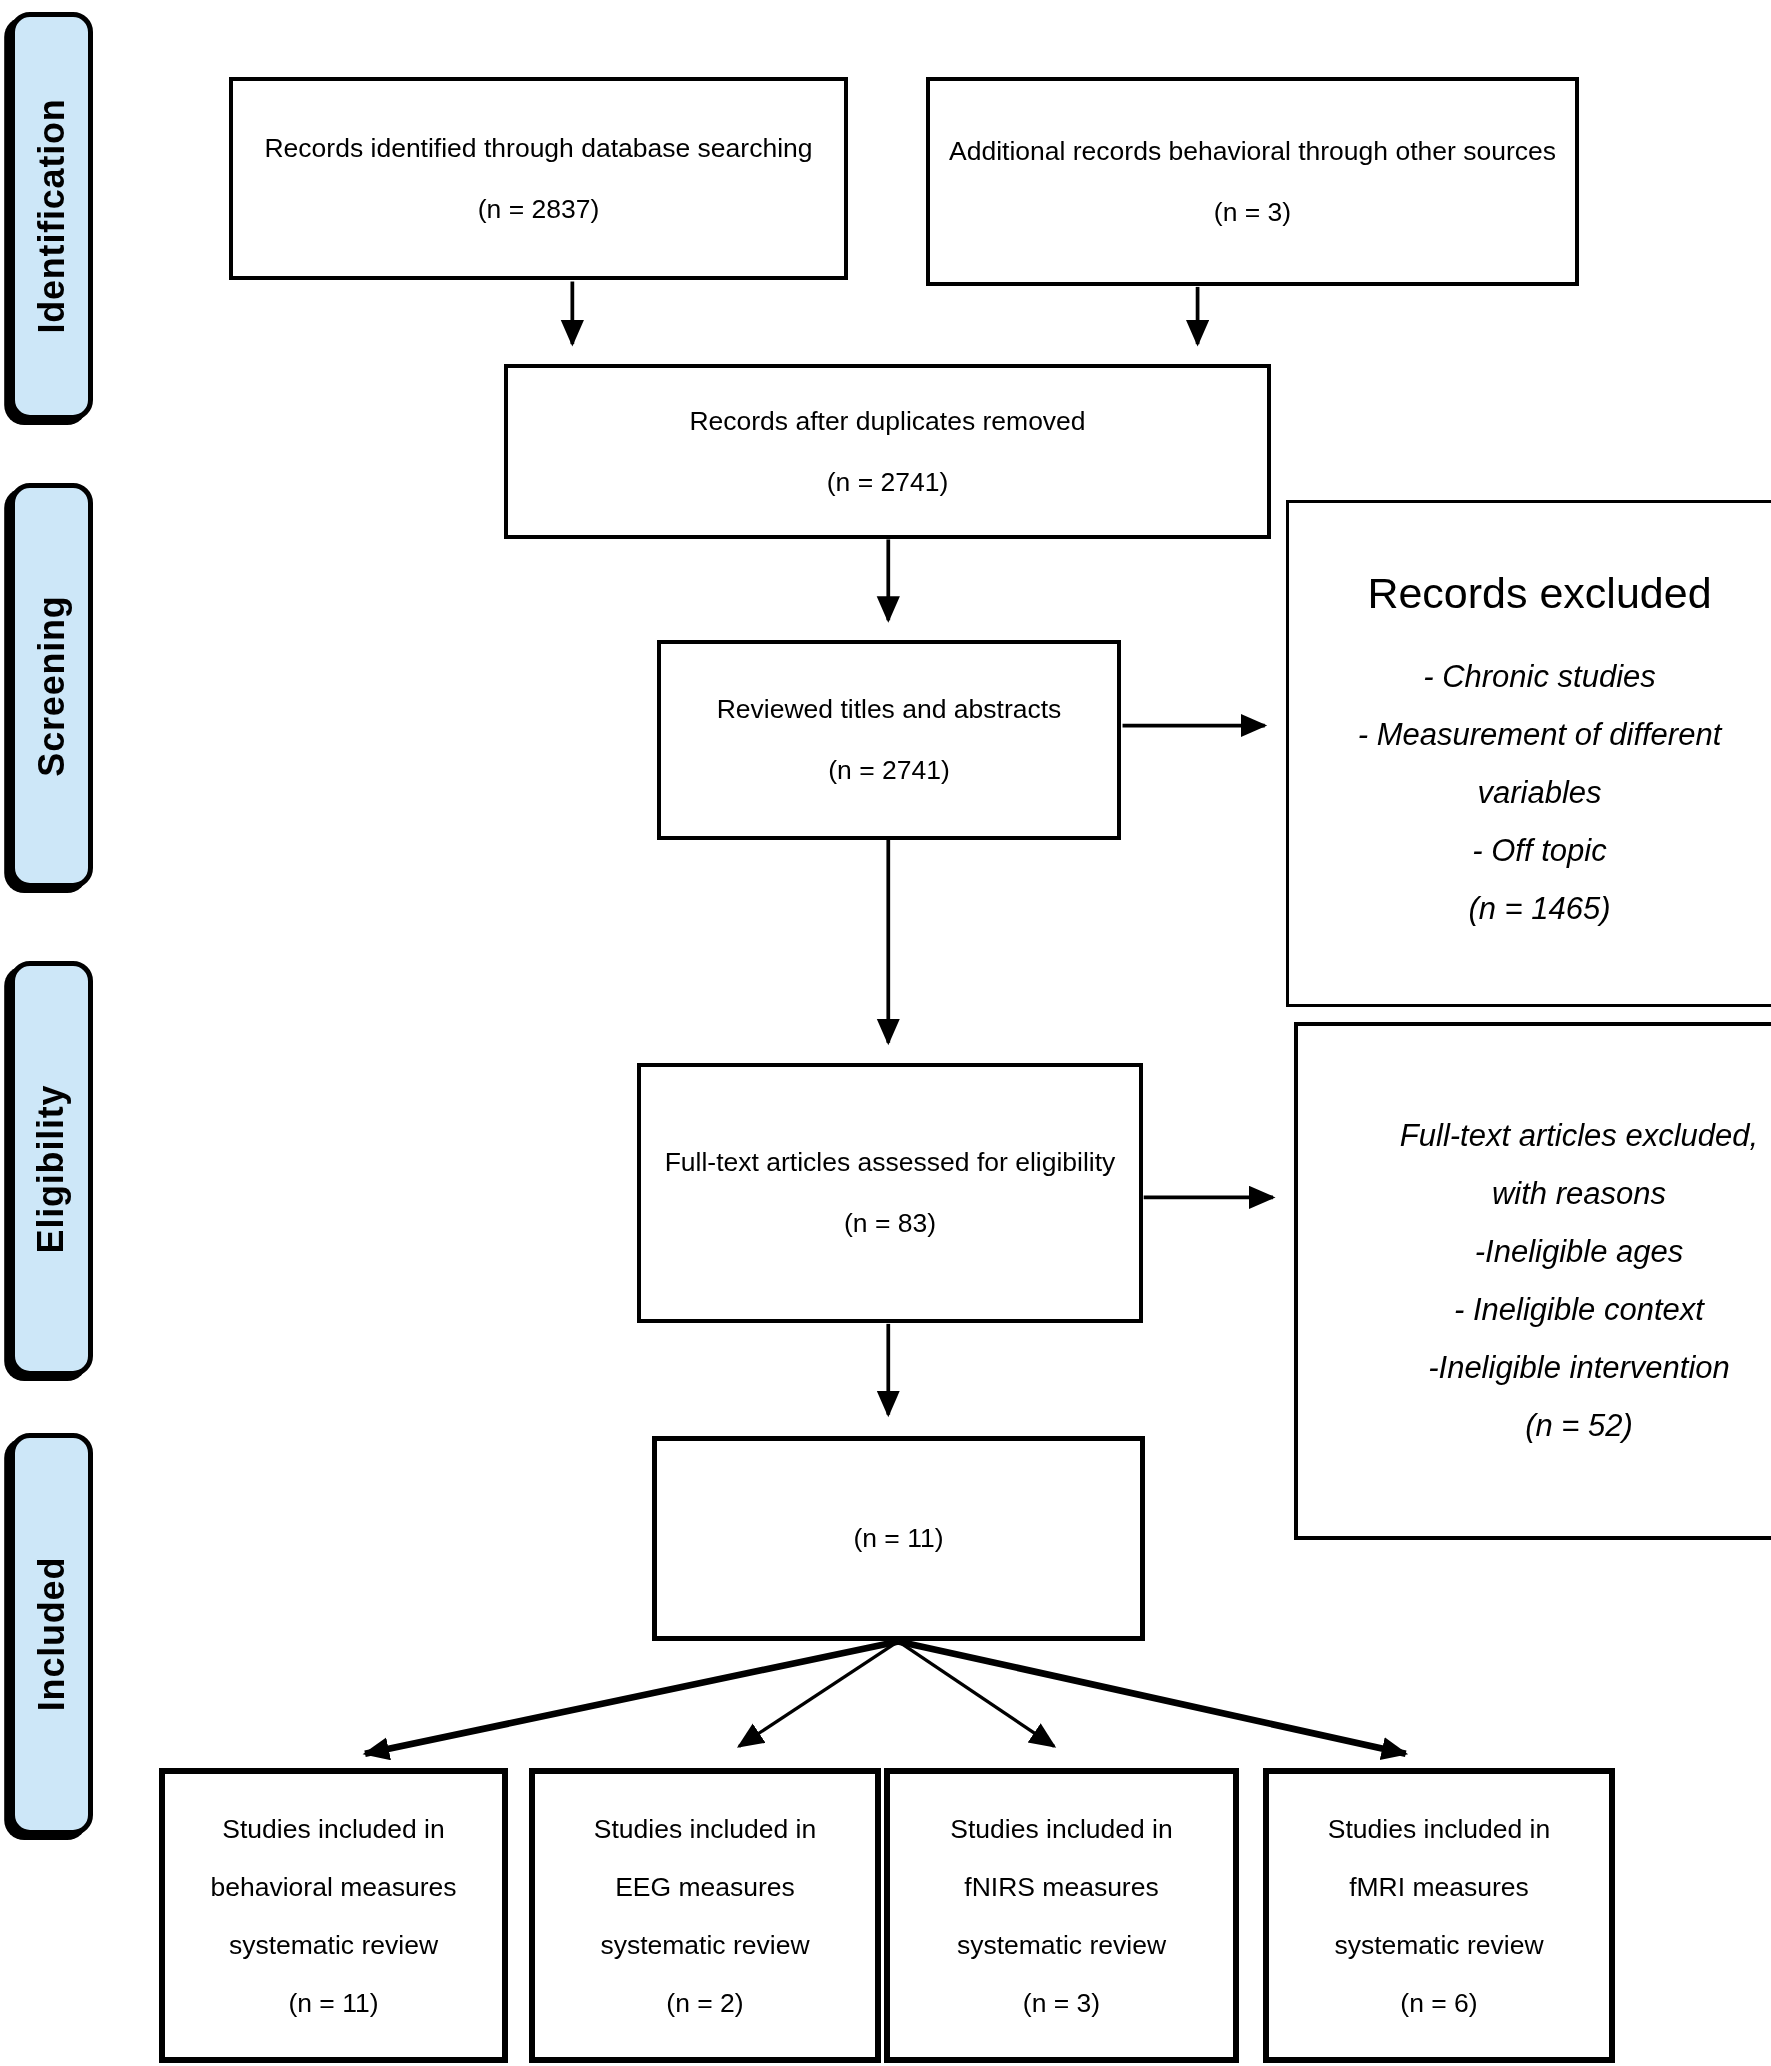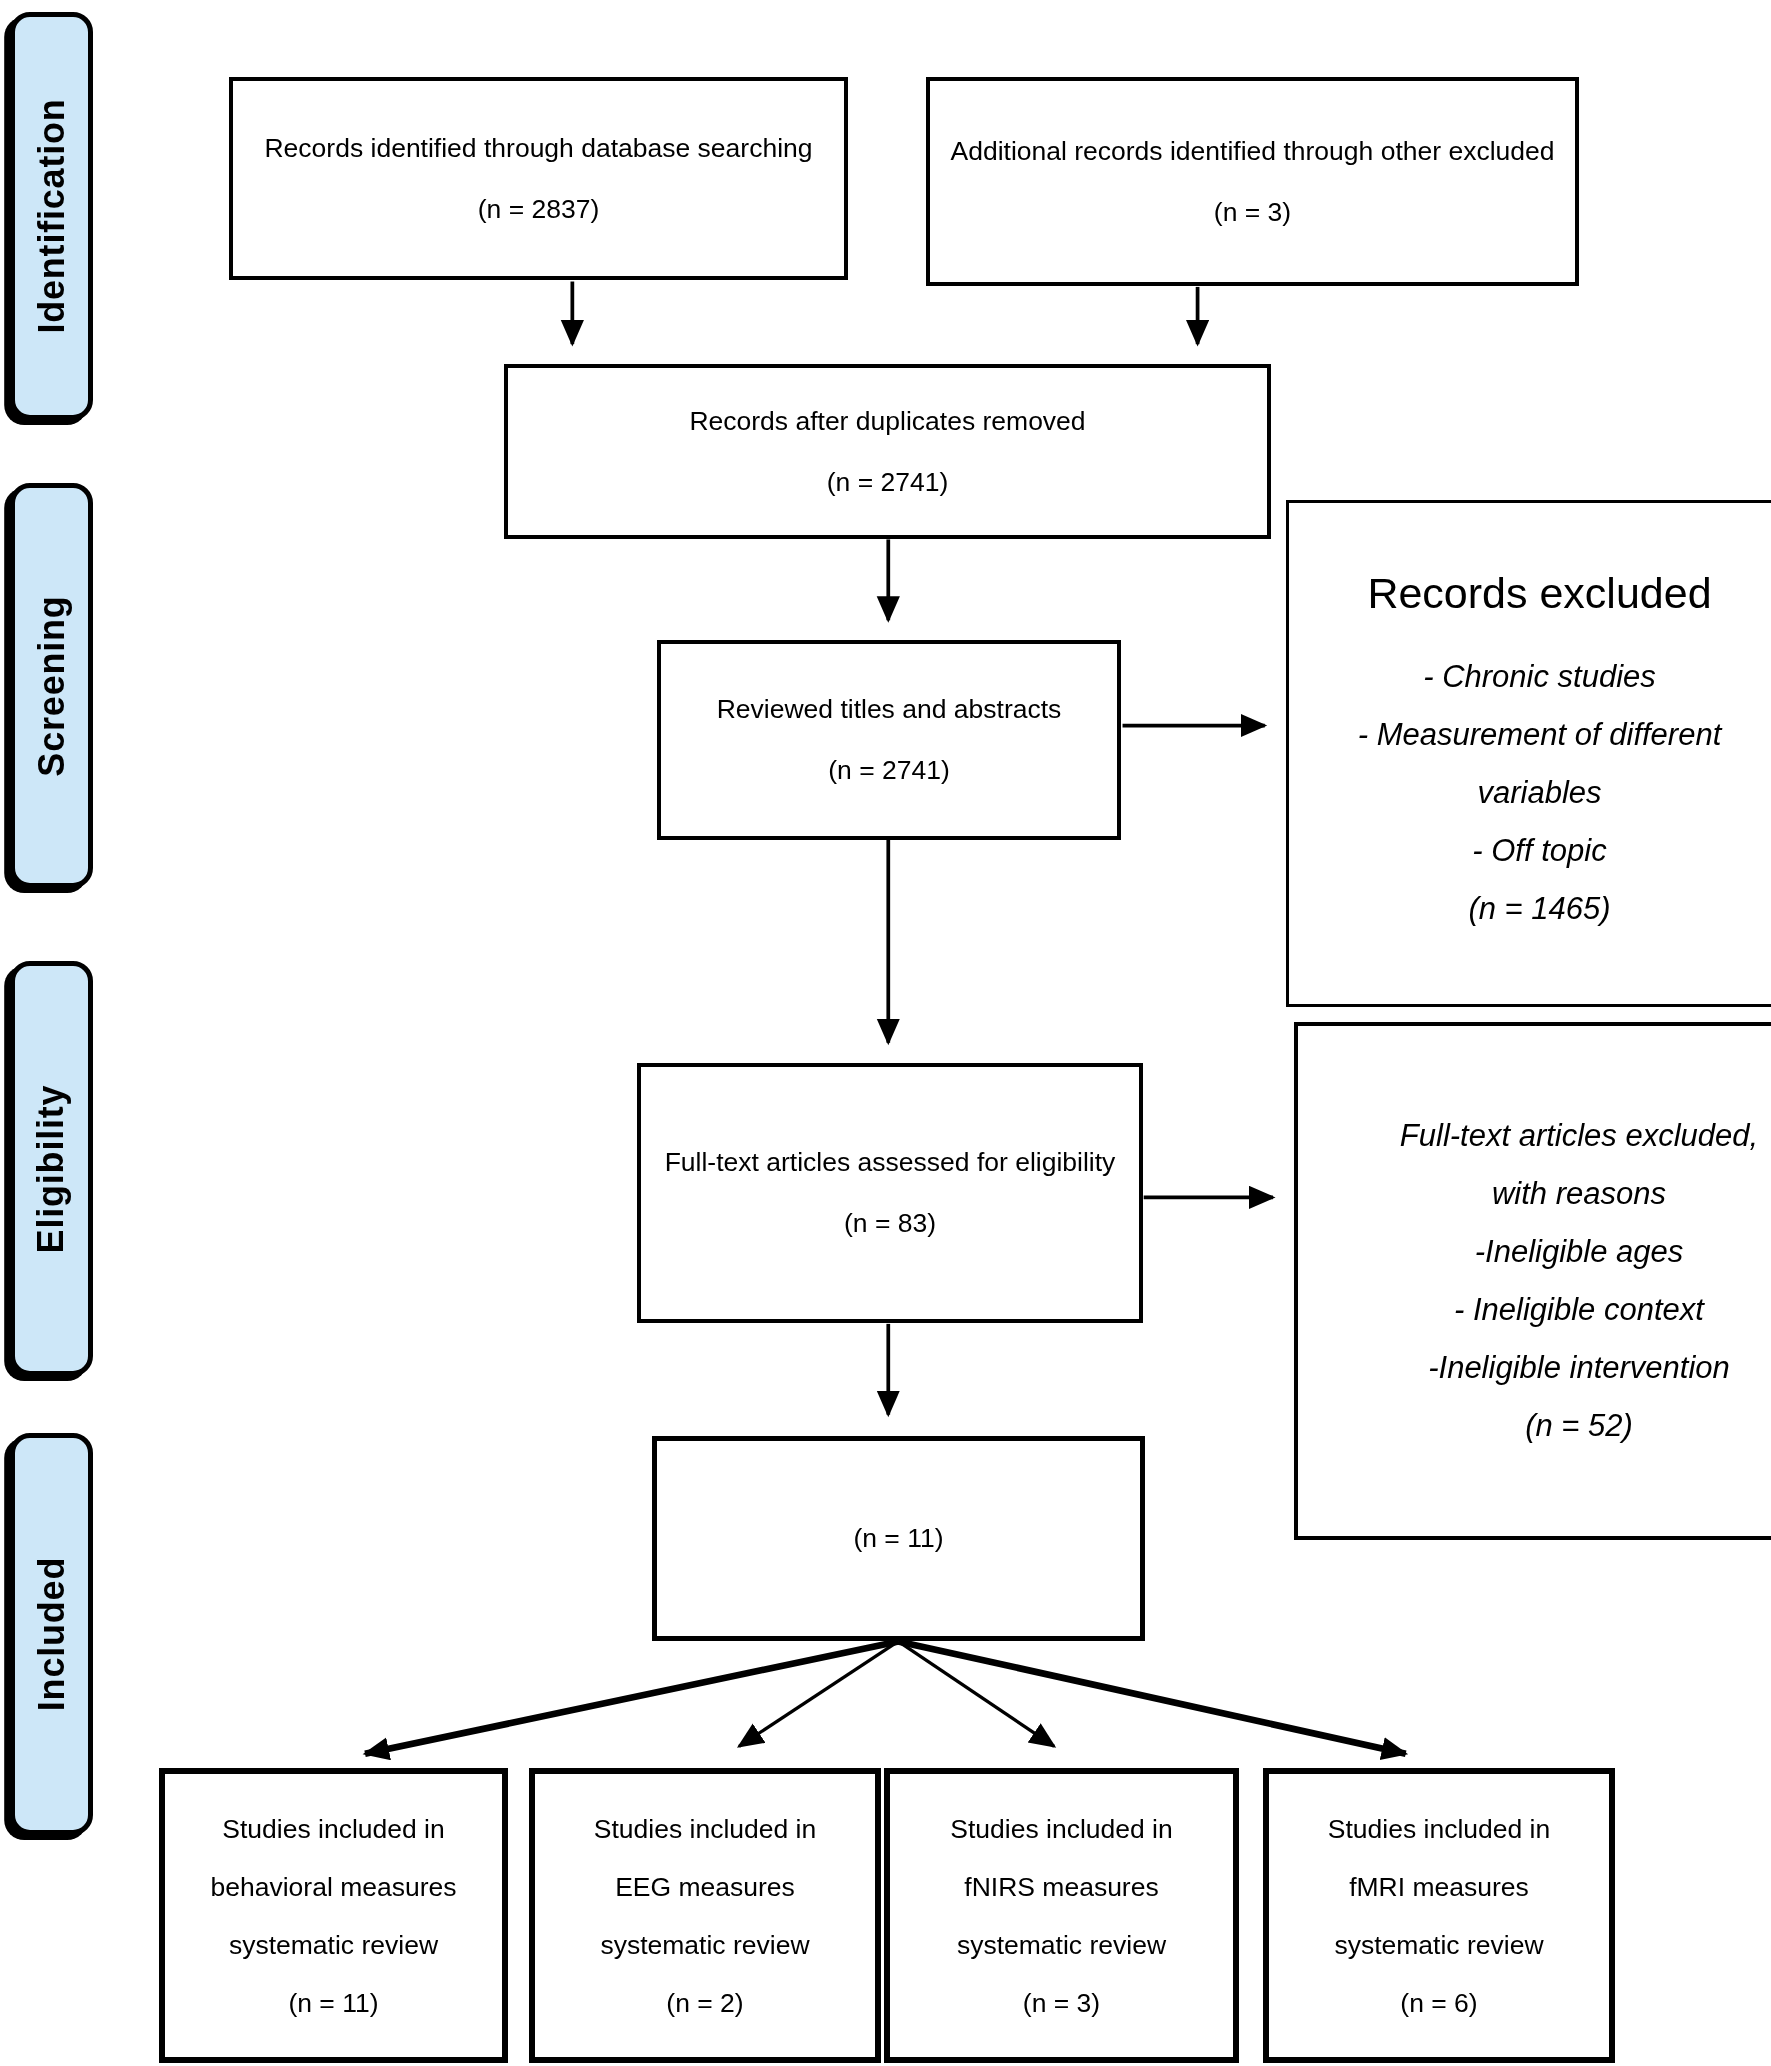--- a/index.html
+++ b/index.html
@@ -118,21 +118,21 @@
 <div class="stage" id="stage-included">
   <span>Included</span>
 </div>
 
 <div class="box" id="box-db-search">
   <div class="t-flow">Records identified through database searching</div>
   <div class="t-flow">(n = 2837)</div>
 </div>
 
 <div class="box" id="box-other-sources">
-  <div class="t-flow">Additional records identified through other excluded</div>
+  <div class="t-flow">Additional records behavioral through other sources</div>
   <div class="t-flow">(n = 3)</div>
 </div>
 
 <div class="box" id="box-duplicates">
   <div class="t-flow">Records after duplicates removed</div>
   <div class="t-flow">(n = 2741)</div>
 </div>
 
 <div class="box" id="box-titles">
   <div class="t-flow">Reviewed titles and abstracts</div>

